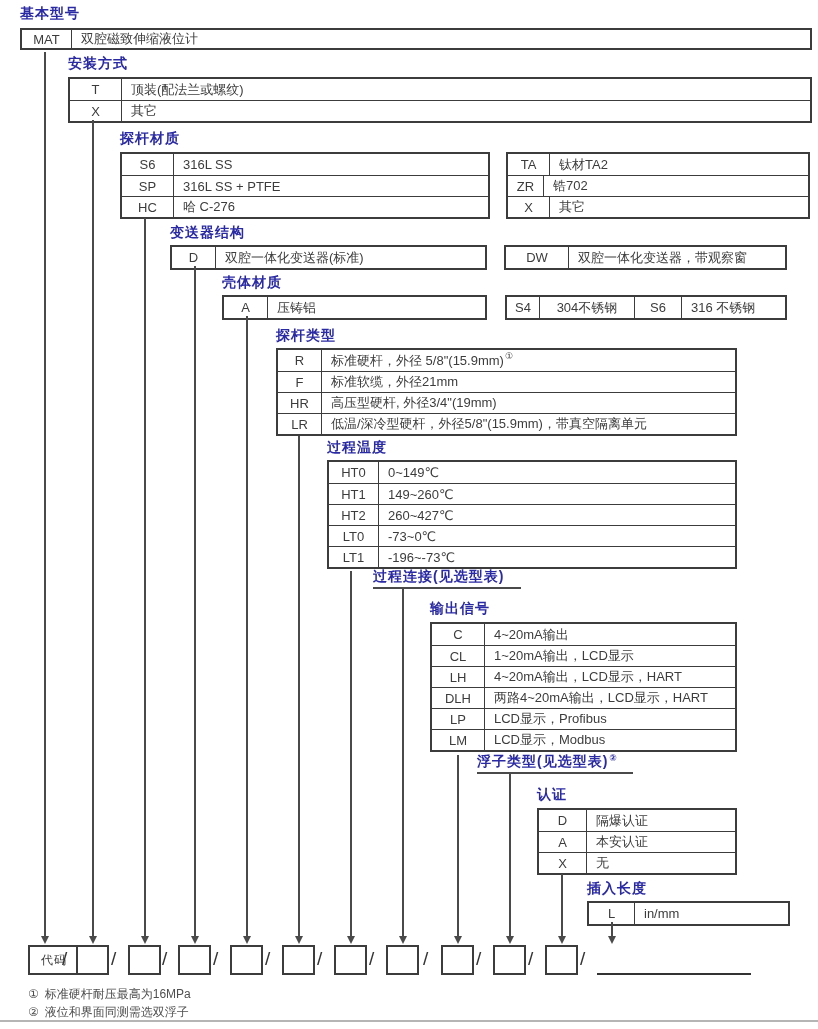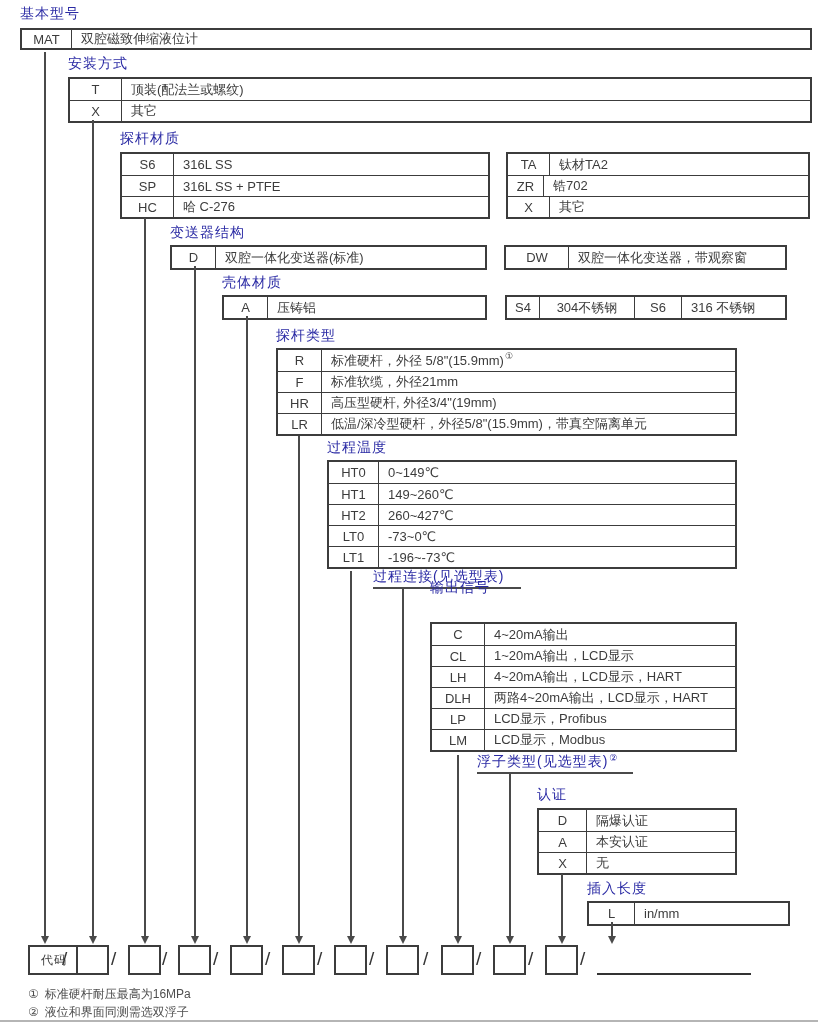--- a/index.html
+++ b/index.html
@@ -3,21 +3,21 @@
 <meta charset="utf-8">
 <style>
   * { margin:0; padding:0; box-sizing:border-box; }
   html,body { background:#ffffff; }
   .page {
     position:relative; width:818px; height:1029px; background:#ffffff;
     font-family:"Liberation Sans","DejaVu Sans",sans-serif;
     color:var(--text,#3c3c3c); overflow:hidden;
   }
   .sec-title {
-    position:absolute; font-size:14px; font-weight:normal;
+    position:absolute; font-size:14px; font-weight:bold;
     color:var(--header-blue,#2a2aa4); white-space:nowrap; letter-spacing:1px;
   }
   .supmark { font-size:9px; transform:translateY(-5px); display:inline-block; margin-left:1px; }
   .tbl { position:absolute; border:2px solid var(--border,#3c3c3c); background:#fff; }
   .row { display:flex; height:21px; }
   .row + .row { border-top:1.5px solid var(--border,#3c3c3c); }
   .cell-code {
     display:flex; align-items:center; justify-content:center;
     border-right:1.5px solid var(--border,#3c3c3c);
     font-size:13px; flex:0 0 auto; white-space:nowrap;
@@ -216,21 +216,21 @@
       <div class="cell-code" style="width:50px">LT1</div>
       <div class="cell-desc">
           <span>-196~-73℃</span>
         </div>
     </div>
   </div>
 
   <div class="sec-title" style="left:373px;top:568px">过程连接(见选型表)</div>
   <div class="t-underline" style="left:373px;top:587px;width:148px"></div>
 
-  <div class="sec-title" style="left:430px;top:579px">输出信号</div>
+  <div class="sec-title" style="left:430px;top:600px">输出信号</div>
   <div class="tbl" style="left:430px;top:622px;width:307px">
     <div class="row">
       <div class="cell-code" style="width:53px">C</div>
       <div class="cell-desc">
           <span>4~20mA输出</span>
         </div>
     </div>
     <div class="row">
       <div class="cell-code" style="width:53px">CL</div>
       <div class="cell-desc">

